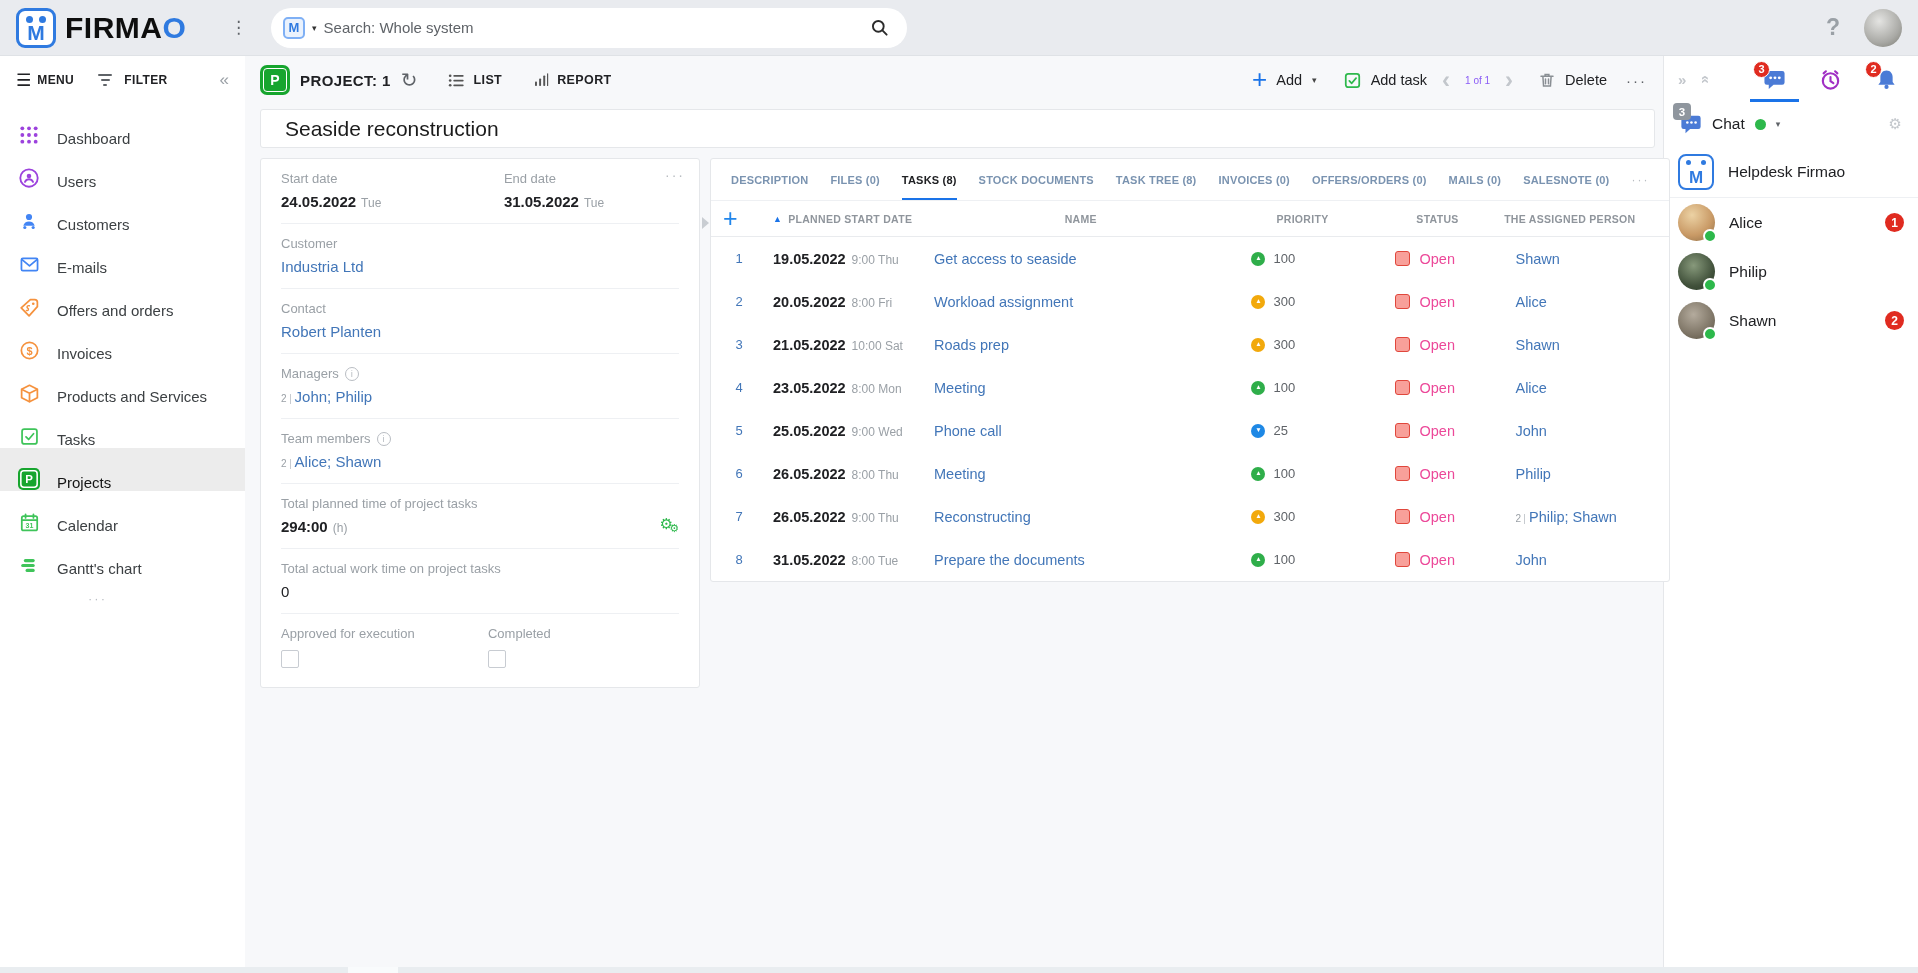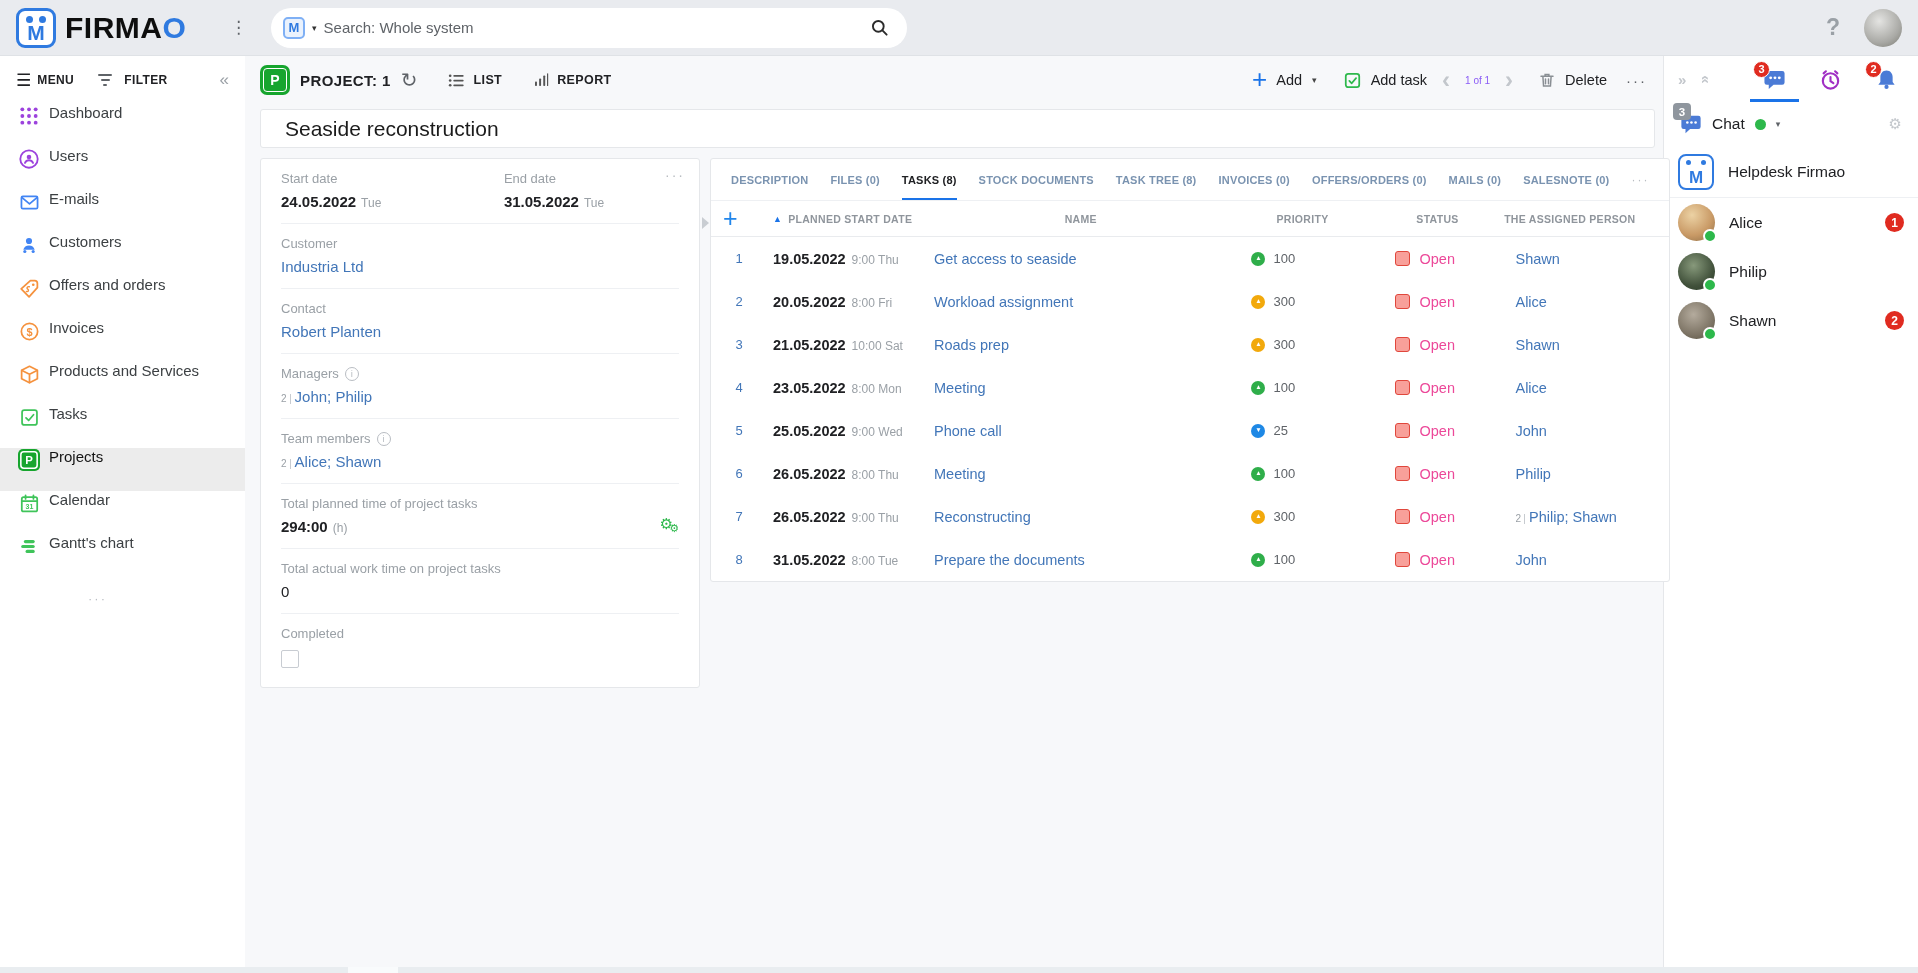--- a/index.html
+++ b/index.html
@@ -38,21 +38,21 @@
   
   .sidebar{width:245px;background:#fff;display:flex;flex-direction:column;flex:none}
   .sb-head{height:48px;display:flex;align-items:center;padding:0 16px;gap:6px}
   .sb-head .burger{font-size:17px;color:#202124}
   .sb-head-label{font-size:12px;font-weight:bold;letter-spacing:.4px;color:#202124;margin-right:18px}
   .filter-ic{display:flex;flex-direction:column;gap:3px;margin-right:6px}
   .filter-ic span{height:2px;background:#5f6368;border-radius:1px;display:block}
   .filter-ic span:nth-child(1){width:14px}.filter-ic span:nth-child(2){width:9px;margin:0 auto}
   .filter-ic span:nth-child(3){width:4px;margin:0 auto}
   .sb-collapse{margin-left:auto;color:#9aa0a6;font-size:17px}
-  .sb-item{height:43px;display:flex;align-items:flex-start;padding:0 17px;gap:8px;
+  .sb-item{height:43px;display:flex;align-items:flex-end;padding:0 17px;gap:16px;
     font-size:15px;color:#3c4043;cursor:pointer}
   .sb-item.active{background:#ececec;color:#141414}
   .sb-icon{width:24px;height:24px;display:flex;align-items:center;justify-content:center;flex:none}
   .ic-dashboard{color:#9c42dd}.ic-users{color:#9c42dd}
   .ic-emails{color:#4285f4}.ic-customers{color:#4285f4}
   .ic-offers,.ic-invoices,.ic-products{color:#f5923e}
   .ic-tasks,.ic-calendar,.ic-gantt{color:#3fc45a}
   .sb-more{color:#b9bdc3;font-size:13px;letter-spacing:2px;margin:14px 0 0 88px}
 
   
@@ -235,38 +235,38 @@
           <span class="sb-icon ic-users">
             <svg viewBox="0 0 24 24" width="22" height="22" fill="none" stroke="currentColor" stroke-width="2" stroke-linecap="round" stroke-linejoin="round">
               <circle cx="12" cy="12" r="9.5"></circle>
               <circle cx="12" cy="9.8" r="2.5" fill="currentColor" stroke="none"></circle>
               <path d="M7.6 16.3c.9-1.9 2.6-2.9 4.4-2.9s3.5 1 4.4 2.9"></path>
             </svg>
           </span>
           <span class="sb-label">Users</span>
         </div>
         <div class="sb-item">
-          <span class="sb-icon ic-emails">
-            <svg viewBox="0 0 24 24" width="21" height="21" fill="none" stroke="currentColor" stroke-width="2" stroke-linecap="round" stroke-linejoin="round">
-              <rect x="2.8" y="5" width="18.4" height="14" rx="1.6"></rect>
-              <path d="M3.5 6.5 12 13.5 20.5 6.5"></path>
-            </svg>
-          </span>
-          <span class="sb-label">E-mails</span>
-        </div>
-        <div class="sb-item">
           <span class="sb-icon ic-customers">
             <svg viewBox="0 0 24 24" width="20" height="20" fill="currentColor">
               <circle cx="12" cy="7.2" r="3.7"></circle>
               <path d="M5.2 17.6c.8-3.2 3.4-5 6.8-5s6 1.8 6.8 5z"></path>
               <circle cx="7" cy="19.8" r="1.9"></circle>
               <circle cx="17" cy="19.8" r="1.9"></circle>
             </svg>
           </span>
           <span class="sb-label">Customers</span>
+        </div>
+        <div class="sb-item">
+          <span class="sb-icon ic-emails">
+            <svg viewBox="0 0 24 24" width="21" height="21" fill="none" stroke="currentColor" stroke-width="2" stroke-linecap="round" stroke-linejoin="round">
+              <rect x="2.8" y="5" width="18.4" height="14" rx="1.6"></rect>
+              <path d="M3.5 6.5 12 13.5 20.5 6.5"></path>
+            </svg>
+          </span>
+          <span class="sb-label">E-mails</span>
         </div>
         <div class="sb-item">
           <span class="sb-icon ic-offers">
             <svg viewBox="0 0 24 24" width="21" height="21" fill="none" stroke="currentColor" stroke-width="2" stroke-linecap="round" stroke-linejoin="round">
               <path d="M13 3h5a3 3 0 0 1 3 3v5L11.5 21.5 2.5 12.5 13 3z"></path>
               <circle cx="16.3" cy="7.7" r="1.5" fill="currentColor" stroke="none"></circle>
               <path d="M11.8 10c-2.2-.6-3.6 1.6-1.8 2.7 1.8 1.1.6 3.4-1.6 2.7" stroke-width="1.6"></path>
             </svg>
           </span>
           <span class="sb-label">Offers and orders</span>
@@ -432,20 +432,24 @@
           <div class="f-row">
             <div class="f-label">Total planned time of project tasks</div>
             <div class="f-value bold"><span>294:00</span><span class="f-suffix">(h)</span></div>
             <span class="gears"><span>⚙</span><span class="g2">⚙</span></span>
           </div>
           <div class="f-row">
             <div class="f-label">Total actual work time on project tasks</div>
             <div class="f-value">0</div>
           </div>
           <div class="f-row two-col checks">
+            <div class="c1">
+              <div class="f-label">Approved for execution</div>
+              <div class="checkbox"></div>
+            </div>
             <div class="c2">
               <div class="f-label">Completed</div>
               <div class="checkbox"></div>
             </div>
           </div>
         </div>
 
         <div class="card tasks-card">
           <span class="panel-handle"></span>
           <div class="tabs" id="tabs-wrap">

